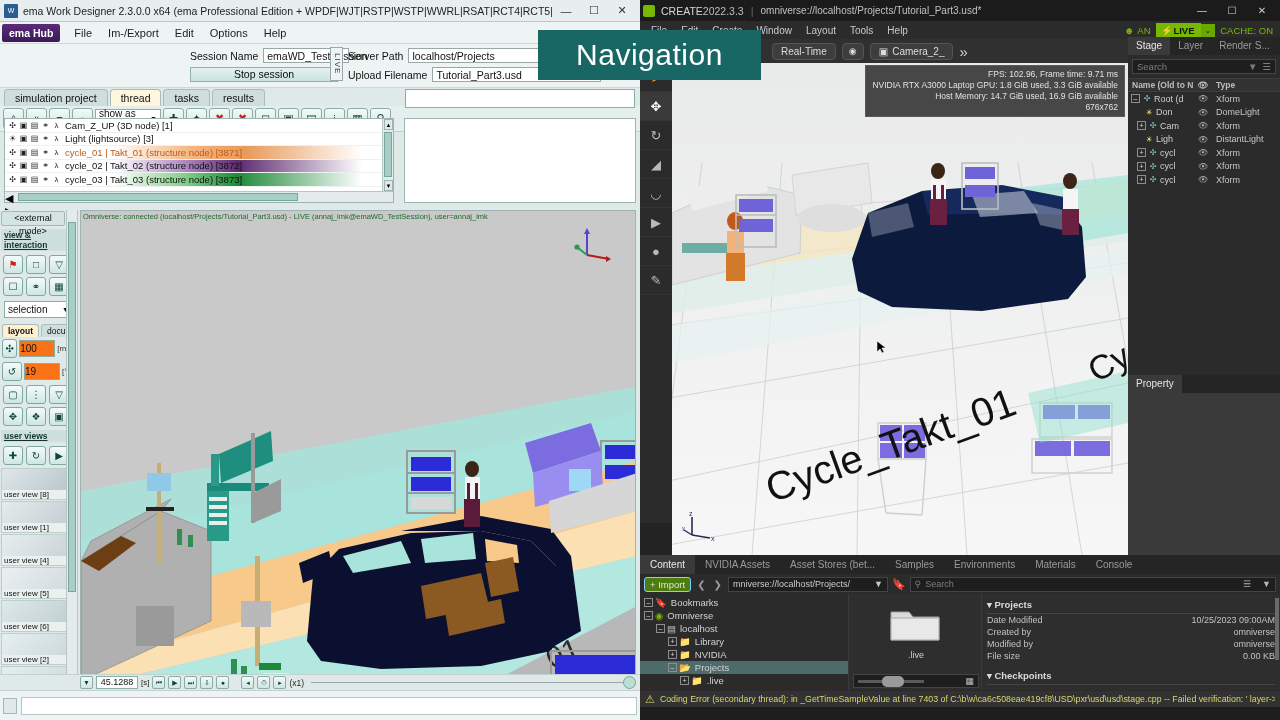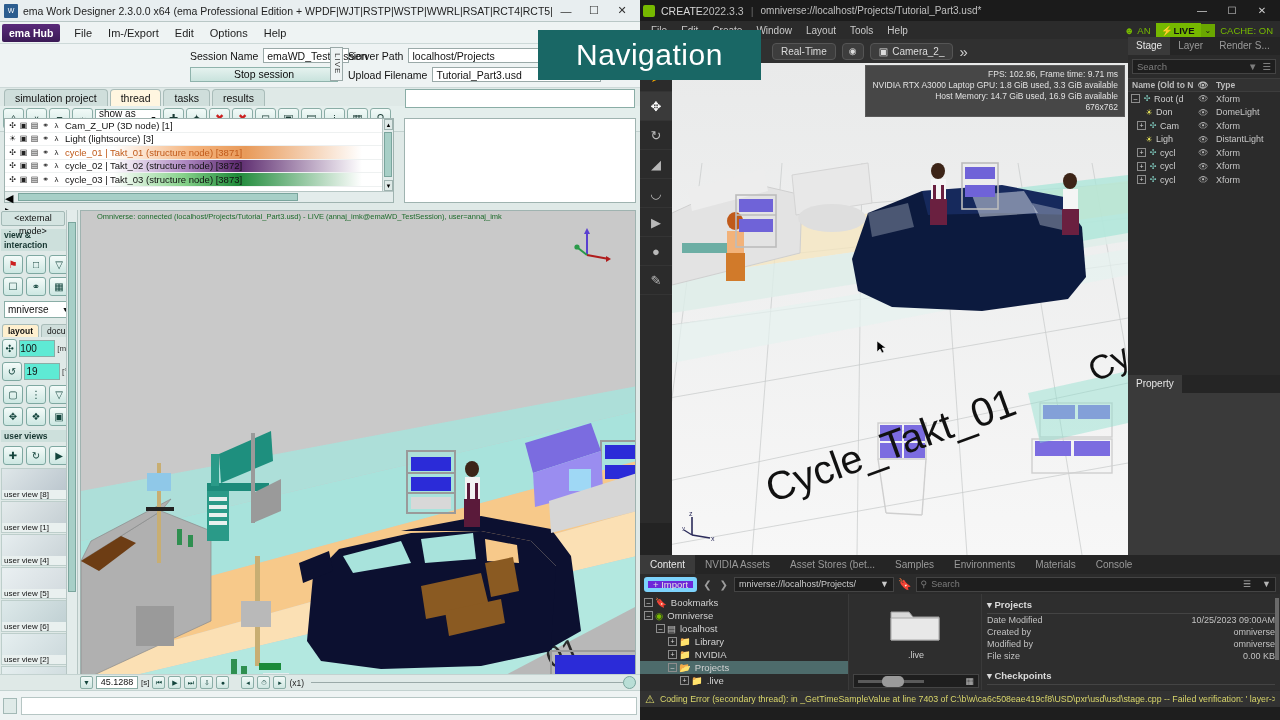--- a/index.html
+++ b/index.html
@@ -76,50 +76,50 @@
 
   .ema-rpanel { position:absolute; left:404px; top:118px; width:232px; height:85px;
       background:#fff; border:1px solid #9fb3b0; }
 
   
   .sidebar { position:absolute; left:0; top:210px; width:78px; height:475px; background:#dfe9e7;
       border-right:1px solid #b6c6c4; overflow:hidden; }
   .ext-mode { height:15px; background:#d4e4e1; border:1px solid #a3b9b6; font-size:9px;
       text-align:center; line-height:13px; color:#111; margin:1px 12px 3px 1px; border-radius:2px; }
   .sec-hdr { background:#cde0dc; font-size:8.5px; font-weight:bold; color:#14342f;
-      padding:1px 3px; margin:2px 1px 2px 1px; }
+      padding:1px 3px; margin:2px 1px 2px 1px;text-decoration:underline; }
   .grid3 { display:flex; flex-wrap:wrap; gap:3px; padding:2px 3px; }
   .sq { width:20px; height:19px; background:linear-gradient(180deg,#f4fbf9,#cde7e2);
       border:1px solid #7ea8a1; border-radius:3px; display:flex; align-items:center;
       justify-content:center; font-size:10px; color:#13443c; }
   .sq.red { color:#cc2020; }
   .sel-combo { margin:3px 4px; height:17px; background:#fff; border:1px solid #8aada6;
       font-size:10px; display:flex; align-items:center; padding-left:3px; color:#111; }
   .sel-combo .cv { margin-left:auto; margin-right:3px; font-size:7px; }
   .ltabs { display:flex; padding:3px 2px 0 2px; }
   .ltab { font-size:8.5px; padding:1px 5px; border:1px solid #a9bcb9; border-bottom:none;
       background:#cfdedb; border-radius:3px 3px 0 0; margin-right:2px; color:#111; }
   .ltab.active { background:#fff0cf; font-weight:bold; }
   .numrow { display:flex; align-items:center; gap:2px; padding:2px 2px; }
-  .numrow .nv { width:36px; height:17px; background:#5eead4; border:1px solid #8aada6;
-      font-size:10px; text-align:center; padding-right:20px; line-height:15px; color:#111; }
+  .numrow .nv { width:36px; height:17px; background:#f97316; border:1px solid #8aada6;
+      font-size:10px; text-align:left; padding-right:20px; line-height:15px; color:#111; }
   .numrow .un { font-size:8px; color:#333; }
   .uv-item { margin:1px 3px 0 1px; border:1px solid #bdcecb; background:#edf3f2; }
   .uv-thumb { height:21px; background:linear-gradient(135deg,#e9eff0,#cfd9dd); overflow:hidden;
       position:relative; }
   .uv-lbl { font-size:8px; color:#111; padding:0 2px; background:#e9f0ef; }
   .sb-scroll { position:absolute; right:0; top:0; width:11px; height:100%; background:#e3eceb;
       border-left:1px solid #b6c6c4; }
   .sb-scroll .thumb { position:absolute; left:1px; top:12px; width:8px; height:370px;
       background:#a7cfc7; border:1px solid #7aa59d; }
 
   
   .ema-vp { position:absolute; left:80px; top:210px; width:556px; height:477px;
       background:#c9c9c9; border:1px solid #9fb3b0; overflow:hidden; }
-  .vp-status { position:absolute; left:16px; top:1px; font-size:7.5px; color:#1d6b2b; z-index:5;
+  .vp-status { position:absolute; left:2px; top:1px; font-size:7.5px; color:#1d6b2b; z-index:5;
       white-space:nowrap; }
   .vp-axis { position:absolute; right:22px; top:14px; width:40px; height:40px; z-index:5; }
 
   .ema-bottom { position:absolute; left:0; bottom:30px; width:640px; height:16px;
       background:#dfe9e7; display:flex; align-items:center; gap:3px; padding-left:80px;
       border-top:1px solid #c3d2d0; }
   .tfield { width:42px; height:13px; background:#fff; border:1px solid #8aada6; font-size:9px;
       text-align:center; line-height:11px; color:#111; }
   .tb-sm { width:13px; height:13px; background:linear-gradient(180deg,#f2faf8,#cfe6e1);
       border:1px solid #8aada6; border-radius:2px; font-size:7px; display:flex;
@@ -205,21 +205,21 @@
   .prop-tabs { position:absolute; left:0; top:338px; width:152px; height:18px; background:#252525;
       display:flex; }
   .prop-body { position:absolute; left:0; top:356px; width:152px; height:162px; background:#3a3a3a; }
 
   
   .ov-content { position:absolute; left:0; top:555px; width:640px; height:138px; background:#2b2b2b; }
   .cb-tabs { display:flex; height:19px; background:#252525; }
   .cb-tab { font-size:10px; padding:4px 10px; color:#9a9a9a; }
   .cb-tab.active { background:#3a3a3a; color:#eaeaea; }
   .cb-bar { height:20px; display:flex; align-items:center; gap:4px; padding:2px 4px; background:#2b2b2b; }
-  .imp-btn { background:#6d28d9; border:4px solid #7dd3fc; border-radius:3px; height:15px;
+  .imp-btn { background:#4d7c0f; border:1px solid #7dd3fc; border-radius:3px; height:15px;
       font-size:9.5px; color:#e2e2e2; display:flex; align-items:center; padding:0 5px; gap:2px; }
   .nav-arrow { font-size:10px; color:#9d9d9d; padding:0 2px; }
   .cb-path { background:#1e1e1e; border:1px solid #444; height:15px; display:flex;
       align-items:center; padding:0 4px; font-size:9px; color:#cacaca; width:160px; }
   .cb-srch { background:#1e1e1e; border:1px solid #444; height:15px; display:flex;
       align-items:center; padding:0 4px; font-size:9px; color:#7d7d7d; flex:1; gap:4px; }
   .cb-main { display:flex; height:96px; }
   .cb-tree { width:208px; background:#2b2b2b; padding-top:2px; position:relative; }
   .cbrow { height:13px; display:flex; align-items:center; font-size:9.5px; color:#d2d2d2; }
   .cbrow.sel { background:#4d6b6b; }
@@ -383,21 +383,21 @@
       <div class="sec-hdr">view &amp; interaction</div>
       <div class="grid3">
         <div class="sq red">⚑</div>
         <div class="sq">□</div>
         <div class="sq">▽</div>
         <div class="sq">☐</div>
         <div class="sq">⚭</div>
         <div class="sq">▦</div>
       </div>
       <div class="sel-combo">
-        <span>mniverse</span>
+        <span>selection</span>
         <span class="cv">▼</span>
       </div>
 
       <div class="ltabs">
         <div class="ltab active">layout</div>
         <div class="ltab">docu.</div>
       </div>
       <div class="numrow">
         <div class="sq">✣</div>
         <div class="nv">100</div>

